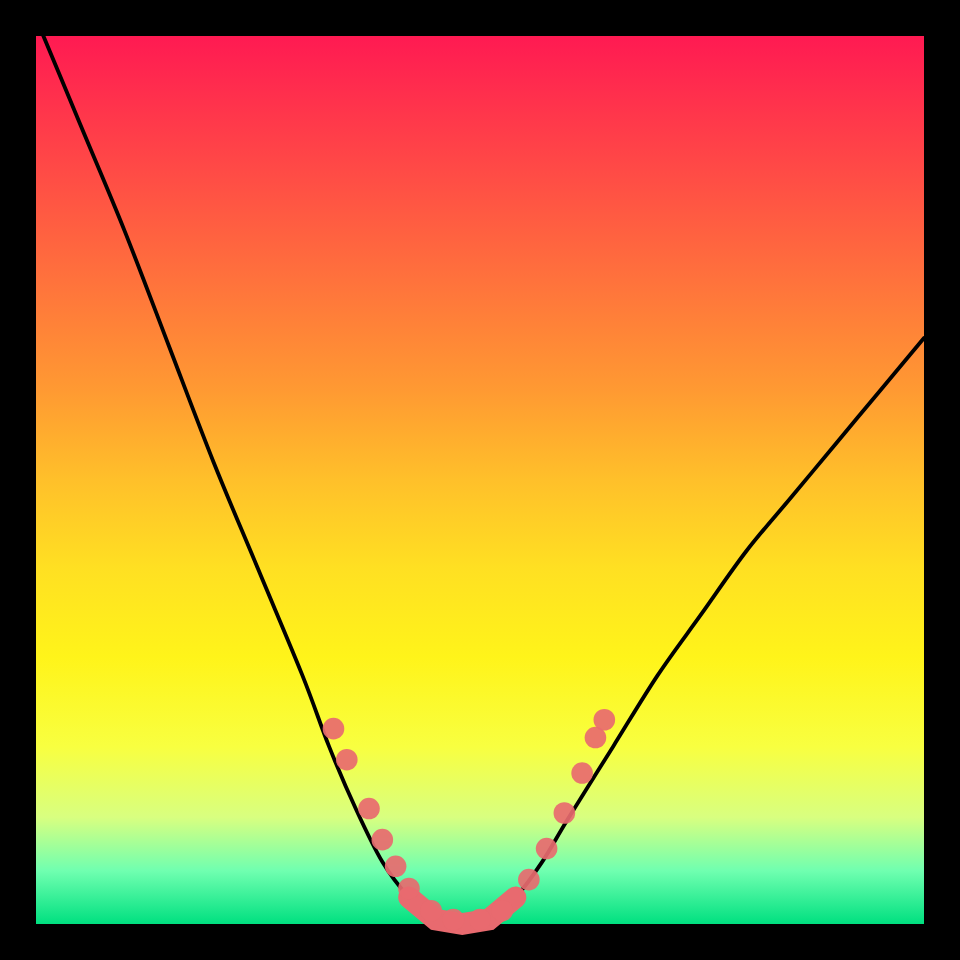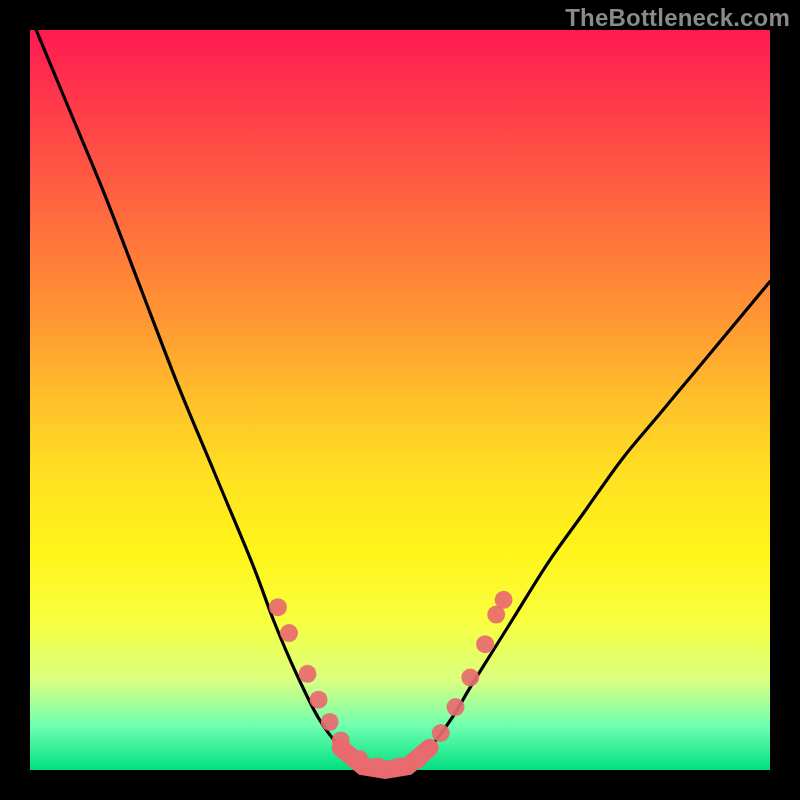--- a/index.html
+++ b/index.html
@@ -84,14 +84,13 @@
           <circle cx="388.5" cy="728.9" r="9" fill="#e86a6f" fill-opacity="0.92"></circle>
           <circle cx="410.7" cy="703.0" r="9" fill="#e86a6f" fill-opacity="0.92"></circle>
           <circle cx="425.5" cy="677.1" r="9" fill="#e86a6f" fill-opacity="0.92"></circle>
           <circle cx="440.3" cy="647.5" r="9" fill="#e86a6f" fill-opacity="0.92"></circle>
           <circle cx="455.1" cy="614.2" r="9" fill="#e86a6f" fill-opacity="0.92"></circle>
           <circle cx="466.2" cy="584.6" r="9" fill="#e86a6f" fill-opacity="0.92"></circle>
           <circle cx="473.6" cy="569.8" r="9" fill="#e86a6f" fill-opacity="0.92"></circle>
         </g>
     </svg>
   </div>
-  <div class="watermark">TheBottleneck.com</div>
 </div>
 
 </body></html>

